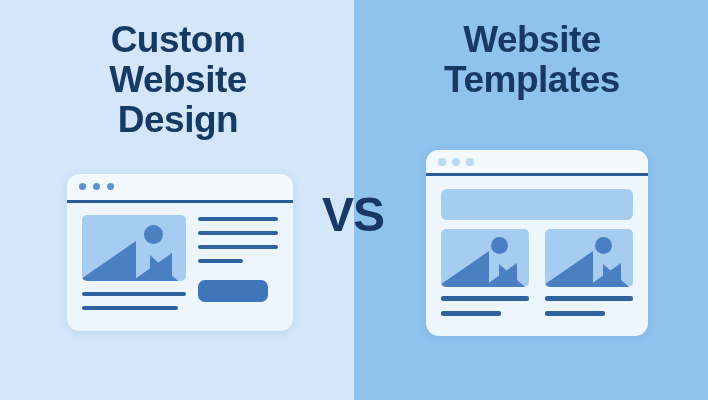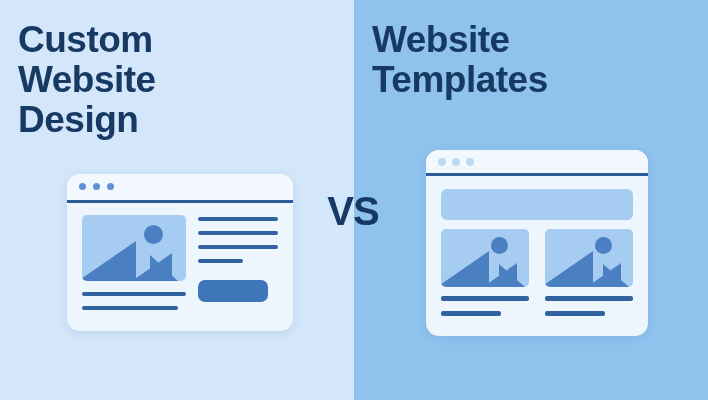--- a/index.html
+++ b/index.html
@@ -23,21 +23,21 @@
     position: absolute;
     top: 0;
     height: 400px;
   }
   .half-left  { left: 0;     width: 354px; background: #d3e6fa; }
   .half-right { left: 354px; width: 354px; background: #90c2ee; }
 
   
   .heading {
     position: absolute;
-    text-align: left;
+    text-align: center;
     color: #173a63;
     font-weight: 700;
     letter-spacing: -0.5px;
     line-height: 1.08;
     white-space: pre-line;
     font-family: "Liberation Sans", sans-serif;
   }
   .heading-left {
     left: 18px;
     top: 20px;
@@ -51,21 +51,21 @@
     font-size: 37px;
   }
 
   
   .vs {
     position: absolute;
     left: 308px;
     top: 191px;
     width: 90px;
     text-align: center;
-    font-size: 40px;
+    font-size: 48px;
     font-weight: 700;
     color: #163a63;
     letter-spacing: -1px;
     line-height: 1;
   }
 
   
   .mock {
     position: absolute;
     background: #edf5fd;

